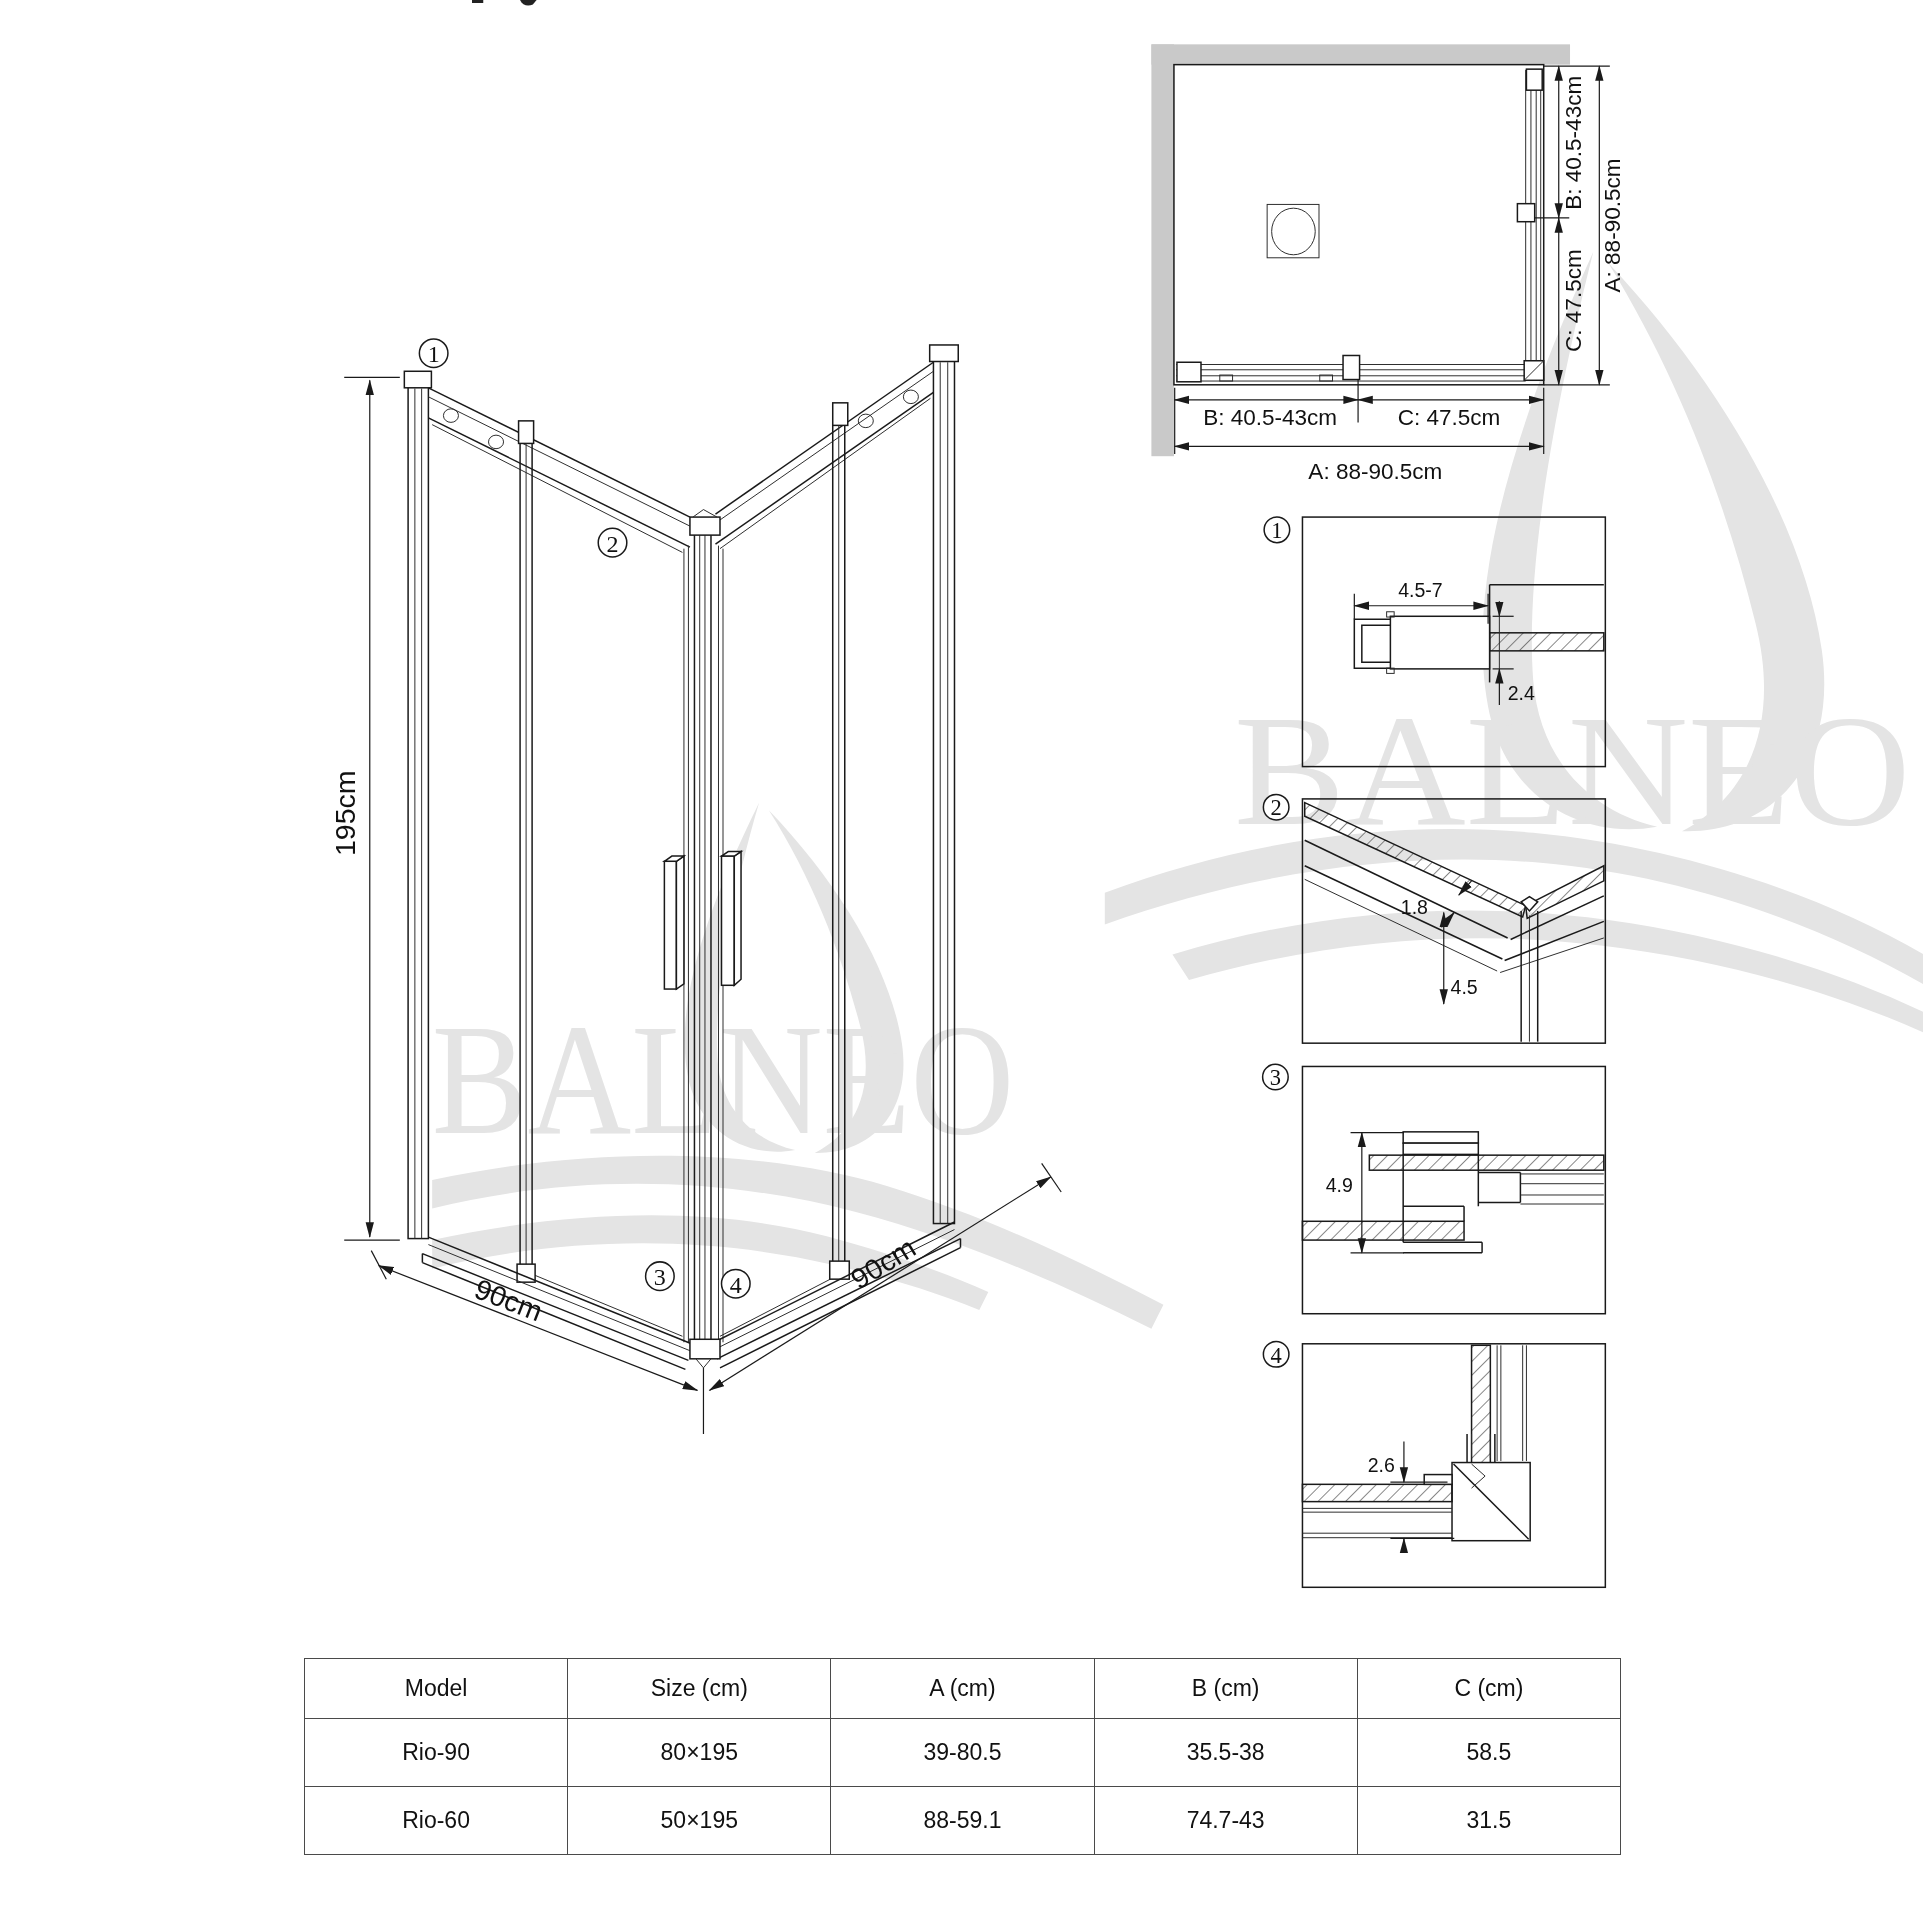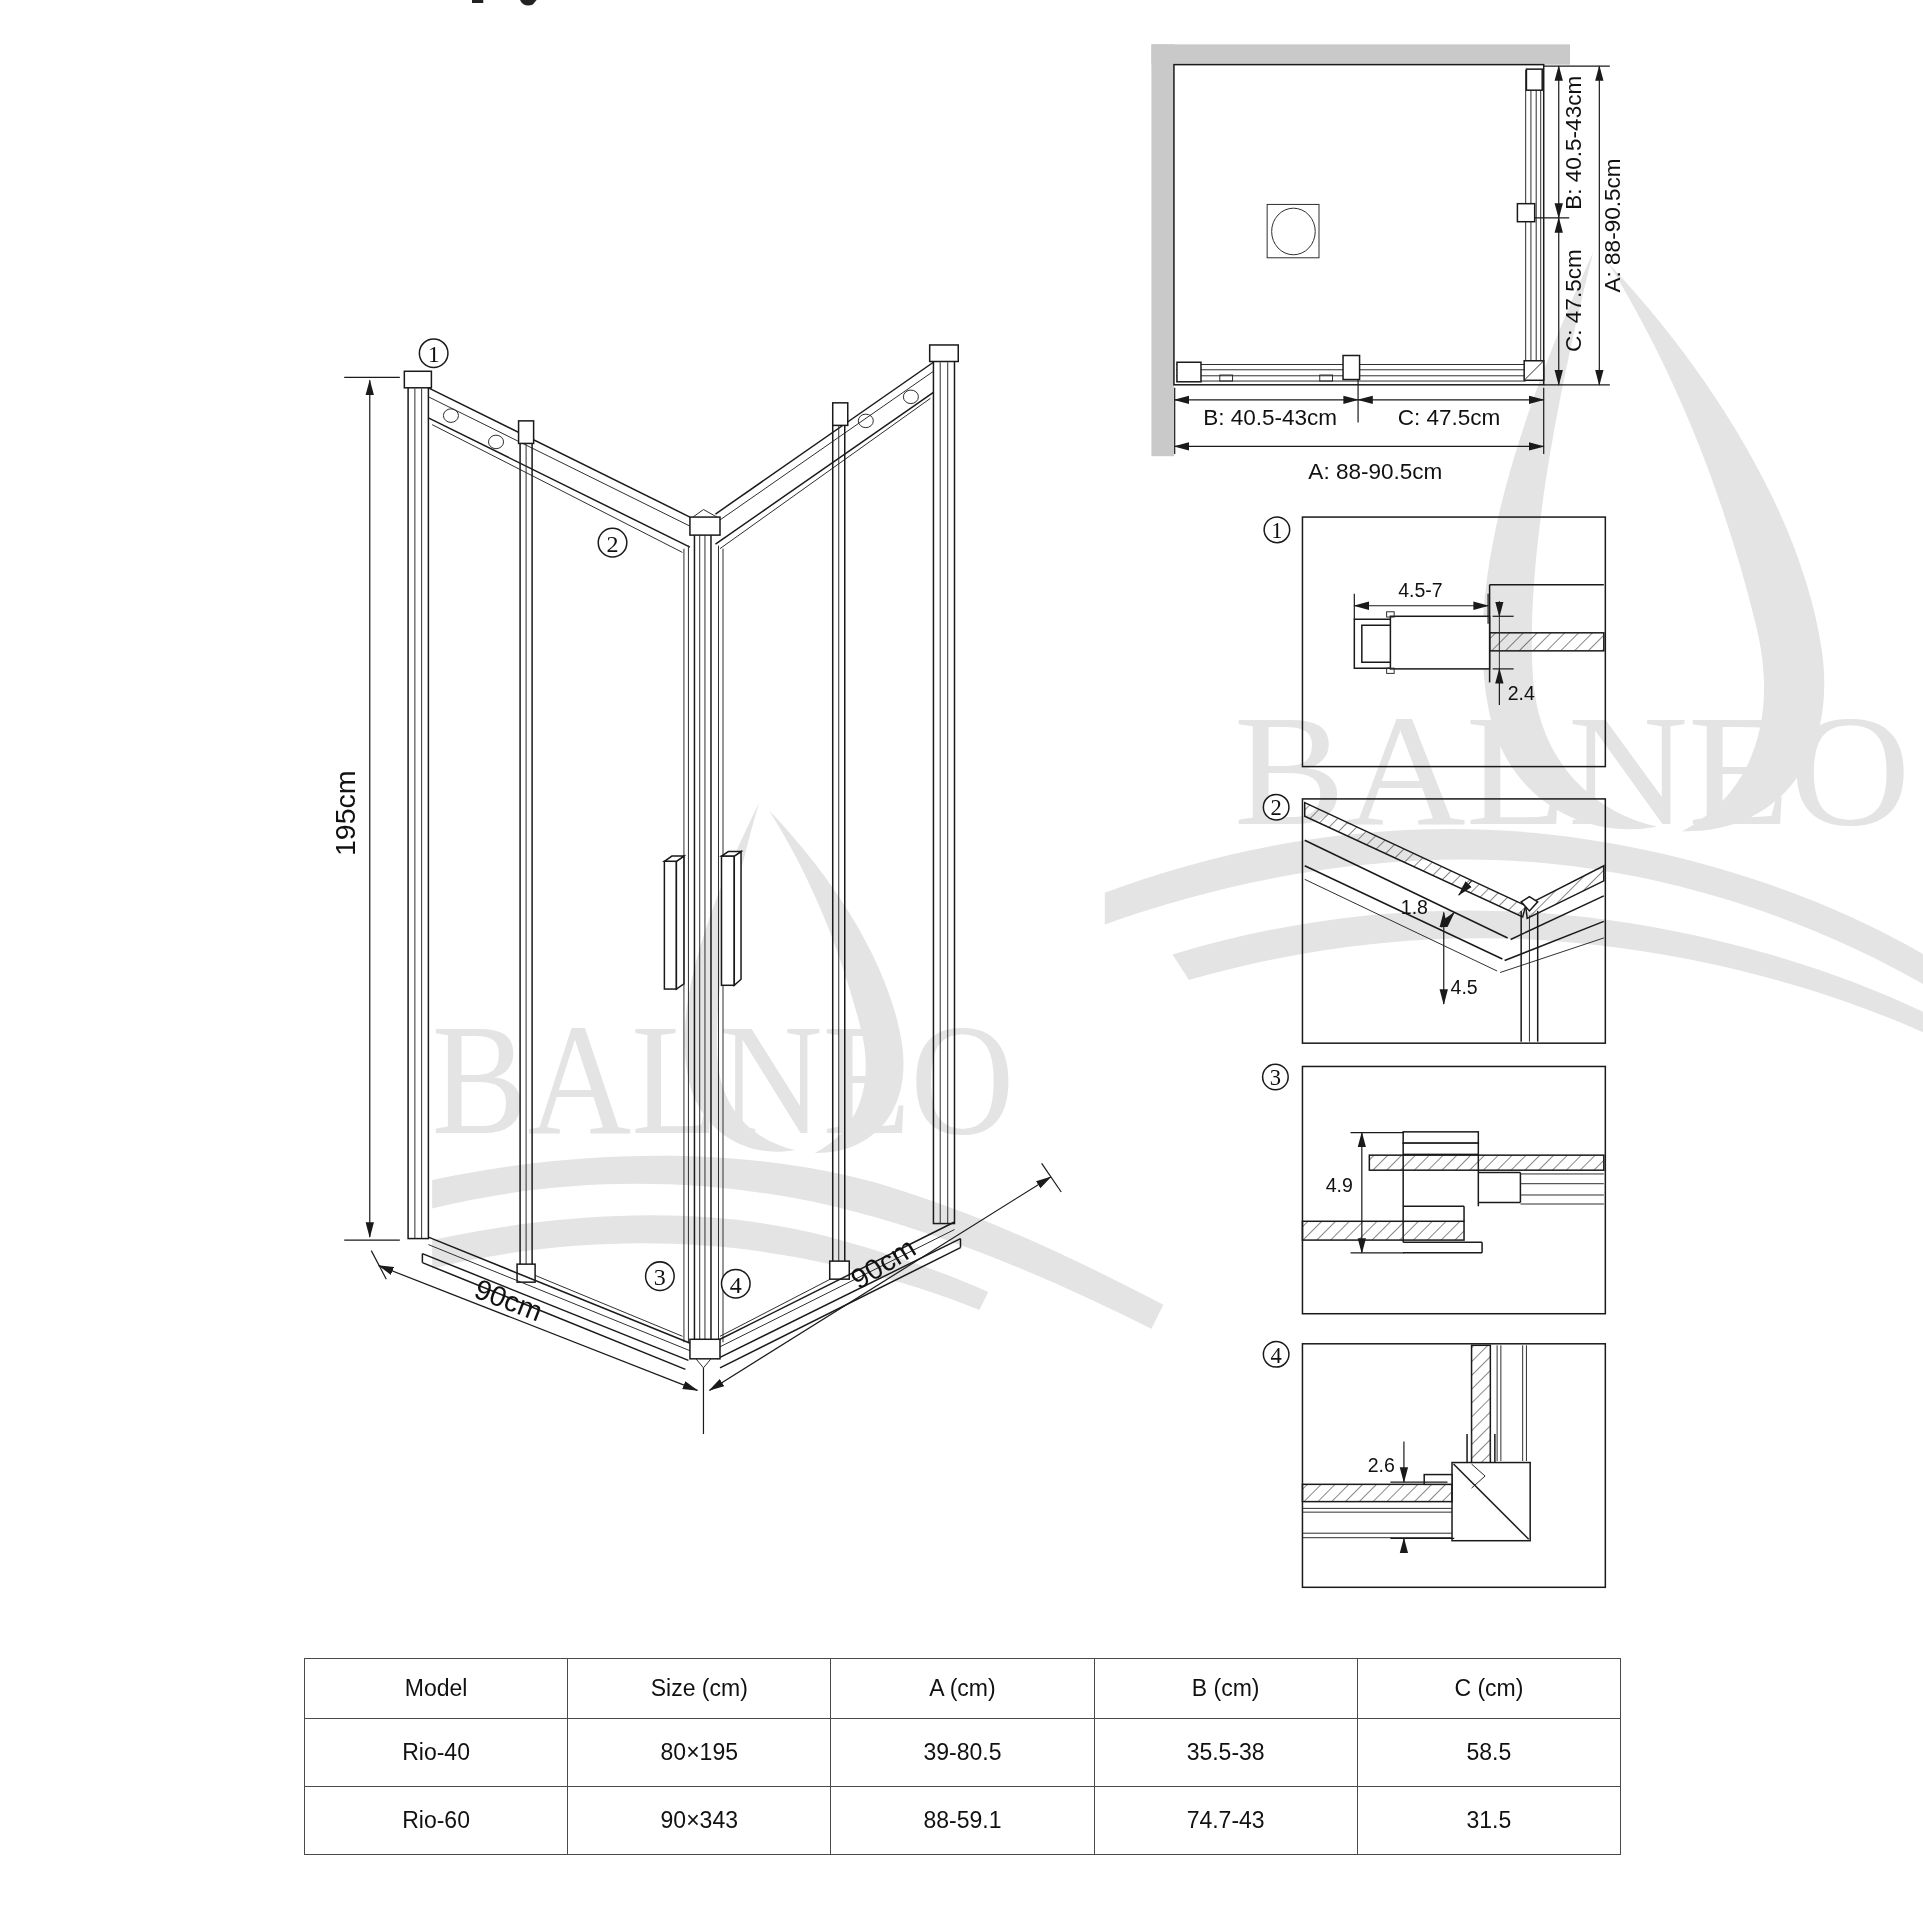--- a/index.html
+++ b/index.html
@@ -398,29 +398,29 @@
     <tr>
       <th>Model</th>
       <th>Size (cm)</th>
       <th>A (cm)</th>
       <th>B (cm)</th>
       <th>C (cm)</th>
     </tr>
   </thead>
   <tbody>
     <tr>
-      <td>Rio-40</td>
+      <td>Rio-90</td>
       <td>80×195</td>
       <td>39-80.5</td>
       <td>35.5-38</td>
       <td>58.5</td>
     </tr>
     <tr>
       <td>Rio-60</td>
-      <td>90×343</td>
+      <td>50×195</td>
       <td>88-59.1</td>
       <td>74.7-43</td>
       <td>31.5</td>
     </tr>
   </tbody>
 </table>
 
 </div>
 
 

